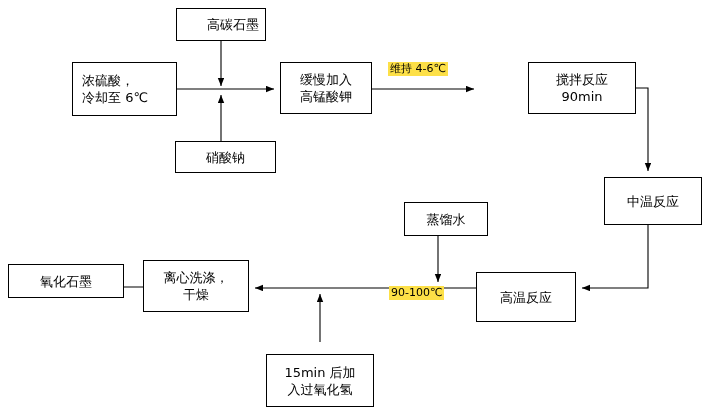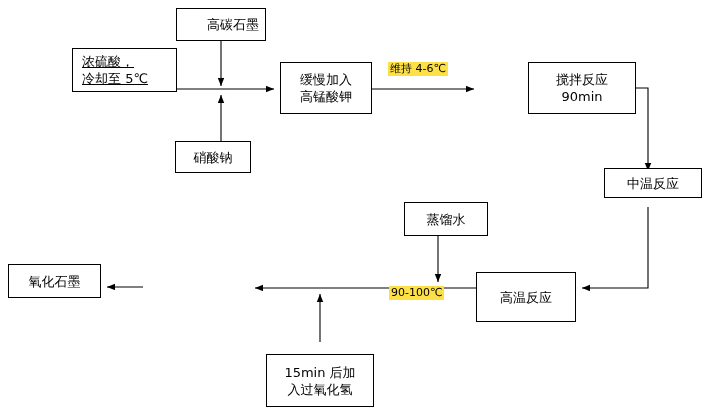--- a/index.html
+++ b/index.html
@@ -85,58 +85,62 @@
       <path d="M476,288 L255,288" marker-end="url(#ah)"></path>
 
       <path d="M143,287 L107,287" marker-end="url(#ah)"></path>
     </g>
   </svg>
 
   <div class="node" style="left:176px; top:8px; width:90px; height:33px;padding-left:24px;">
     <span>高碳石墨</span>
   </div>
 
-  <div class="node left-align" style="left:72px; top:48px; width:105px; height:44px;text-decoration:underline;">
+  <div class="node left-align" style="left:72px; top:62px; width:105px; height:54px;">
     <span>浓硫酸，</span>
-    <span class="line2">冷却至 5℃</span>
+    <span class="line2">冷却至 6℃</span>
   </div>
 
-  <div class="node" style="left:175px; top:141px; width:76px; height:32px;">
+  <div class="node" style="left:175px; top:141px; width:101px; height:32px;">
     <span>硝酸钠</span>
   </div>
 
   <div class="node" style="left:280px; top:62px; width:92px; height:52px;">
     <span>缓慢加入</span>
     <span class="line2">高锰酸钾</span>
   </div>
 
   <div class="node" style="left:480px; top:62px; width:108px; height:52px;margin-left:48px;">
     <span>搅拌反应</span>
     <span class="line2">90min</span>
   </div>
 
-  <div class="node" style="left:604px; top:168px; width:98px; height:30px;">
+  <div class="node" style="left:604px; top:177px; width:98px; height:48px;">
     <span>中温反应</span>
   </div>
 
   <div class="node" style="left:476px; top:272px; width:100px; height:50px;">
     <span>高温反应</span>
   </div>
 
   <div class="node" style="left:396px; top:202px; width:84px; height:34px;margin-left:8px;">
     <span>蒸馏水</span>
   </div>
 
   <div class="node" style="left:266px; top:342px; width:108px; height:53px;margin-top:12px;">
     <span>15min 后加</span>
     <span class="line2">入过氧化氢</span>
   </div>
 
+  <div class="node" style="left:143px; top:260px; width:106px; height:52px;">
+    <span>离心洗涤，</span>
+    <span class="line2">干燥</span>
+  </div>
 
-  <div class="node" style="left:8px; top:264px; width:93px; height:34px;">
+  <div class="node" style="left:8px; top:264px; width:116px; height:34px;">
     <span>氧化石墨</span>
   </div>
 
   <div class="edge-label" style="left:388px; top:62px;">维持 4-6℃</div>
 
   <div class="edge-label" style="left:389px; top:286px;">90-100℃</div>
 
 </div>
 
 </body></html>

